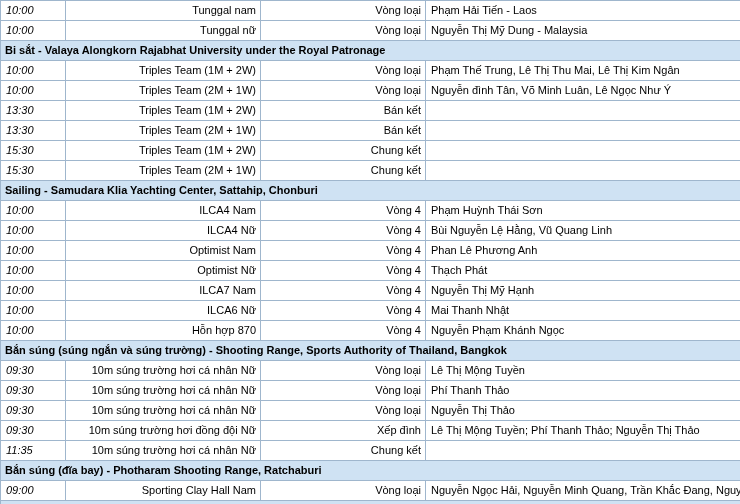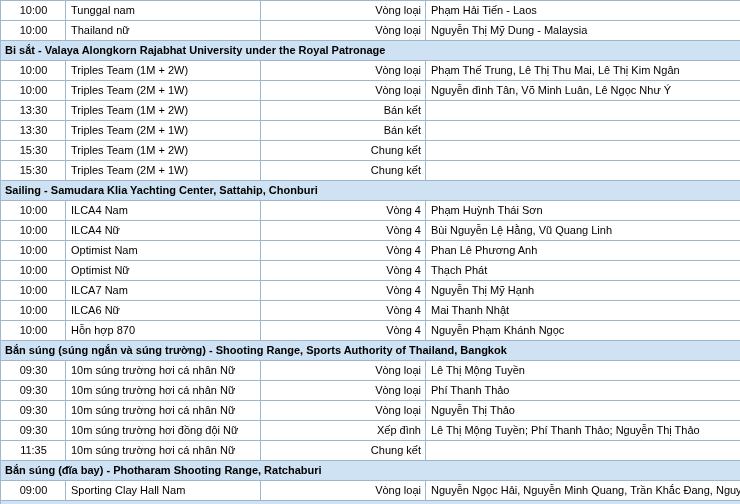--- a/index.html
+++ b/index.html
@@ -23,25 +23,26 @@
     padding: 2px 4px 2px 5px;
     vertical-align: middle;
     font-size: 11px;
     line-height: 1.25;
     height: 15px;
     overflow: hidden;
     white-space: nowrap;
   }
   td.col-time {
     width: 55px;
-    text-align: center;
+    text-align: left;
+    font-style: italic;
   }
   td.col-event {
     width: 185px;
-    text-align: left;
+    text-align: right;
   }
   td.col-round {
     width: 155px;
     text-align: right;
     padding-left: 9px;
   }
   td.col-athletes {
     width: 340px;
     text-align: left;
     white-space: normal;
@@ -66,21 +67,21 @@
 <table class="schedule">
   <tbody>
       <tr class="row">
         <td class="col-time">10:00</td>
         <td class="col-event">Tunggal nam</td>
         <td class="col-round">Vòng loại</td>
         <td class="col-athletes">Phạm Hải Tiến - Laos</td>
       </tr>
       <tr class="row">
         <td class="col-time">10:00</td>
-        <td class="col-event">Thailand nữ</td>
+        <td class="col-event">Tunggal nữ</td>
         <td class="col-round">Vòng loại</td>
         <td class="col-athletes">Nguyễn Thị Mỹ Dung - Malaysia</td>
       </tr>
       <tr class="section">
         <td colspan="4">Bi sắt - Valaya Alongkorn Rajabhat University under the Royal Patronage</td>
       </tr>
       <tr class="row">
         <td class="col-time">10:00</td>
         <td class="col-event">Triples Team (1M + 2W)</td>
         <td class="col-round">Vòng loại</td>

